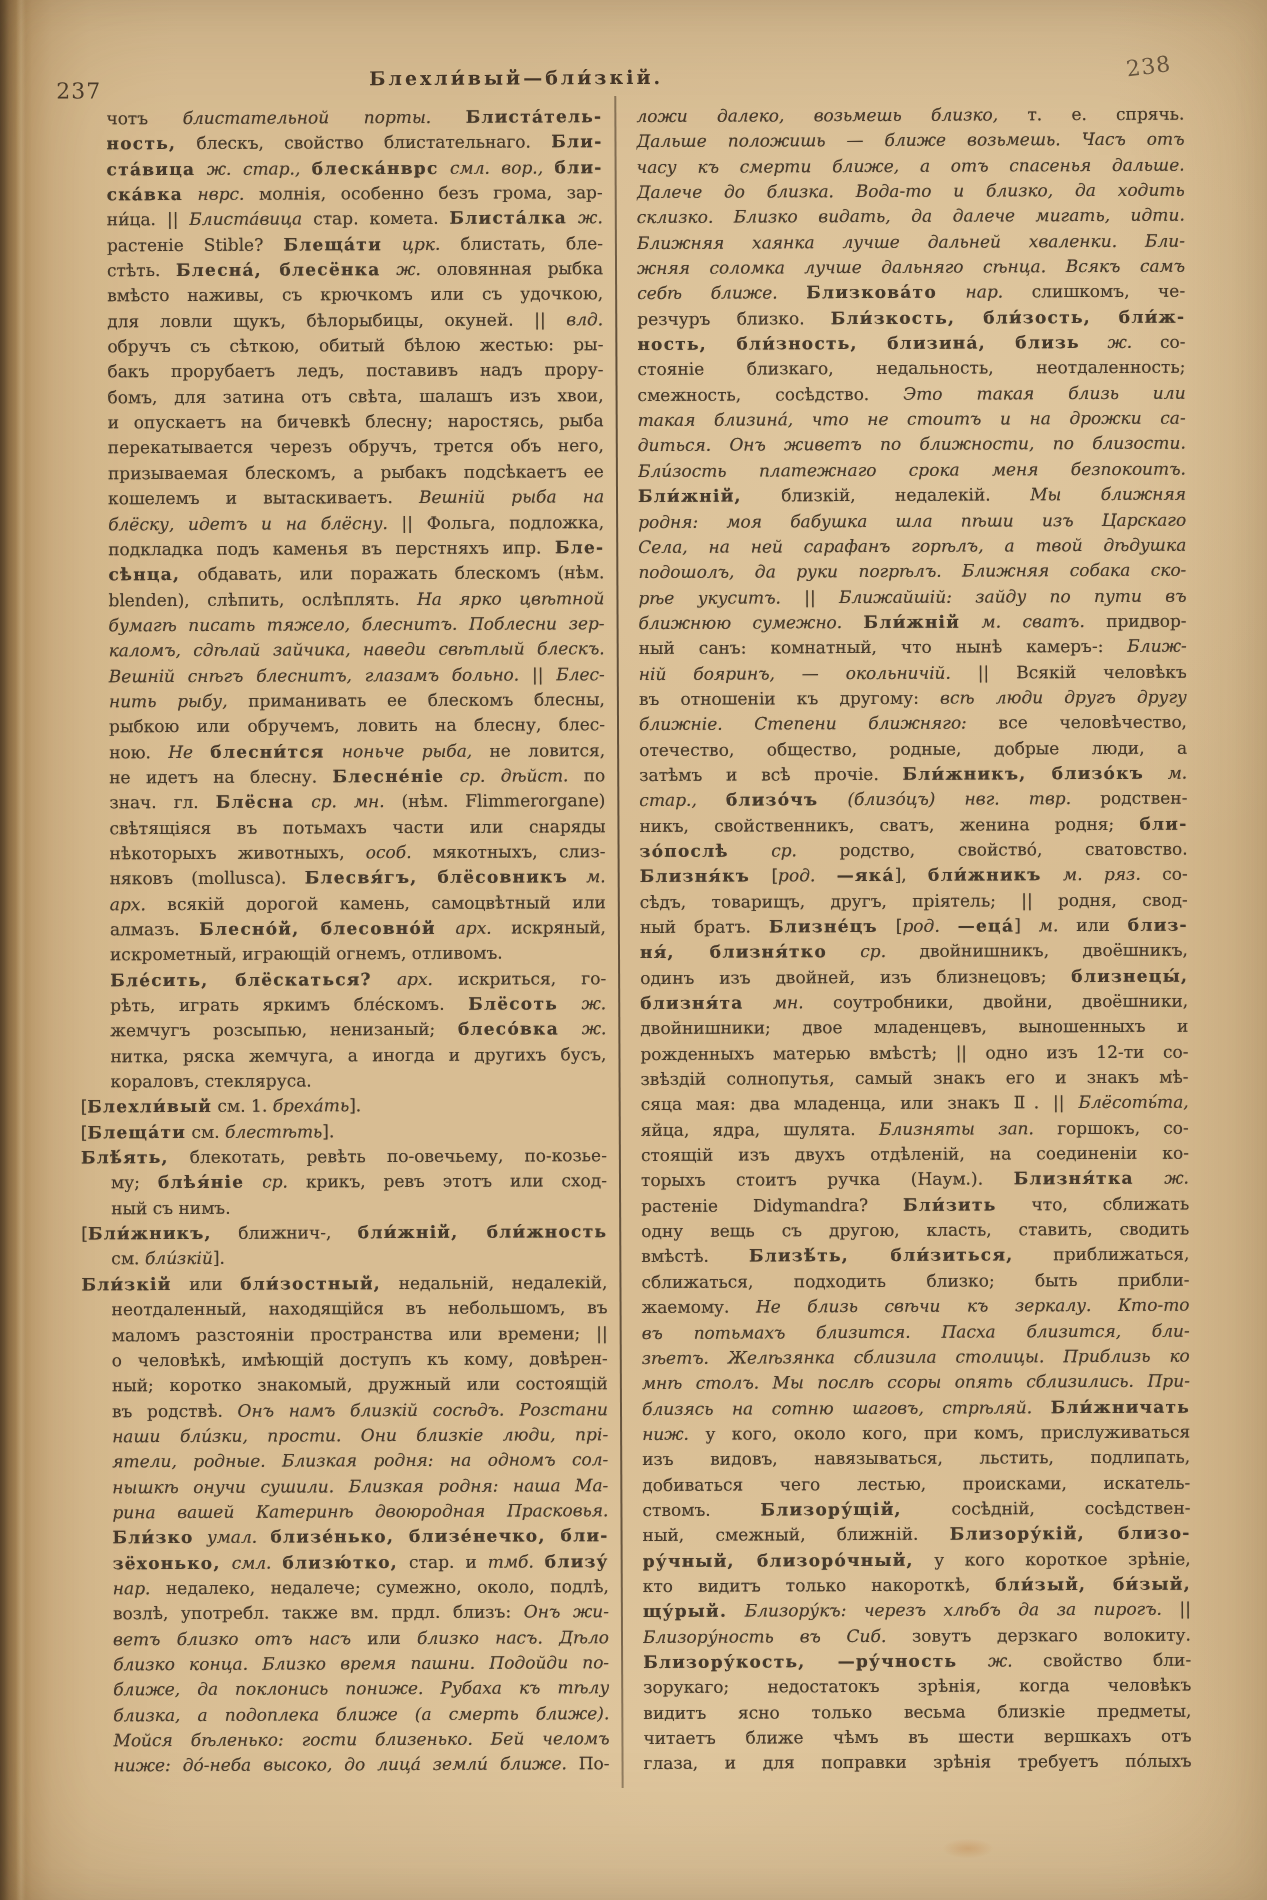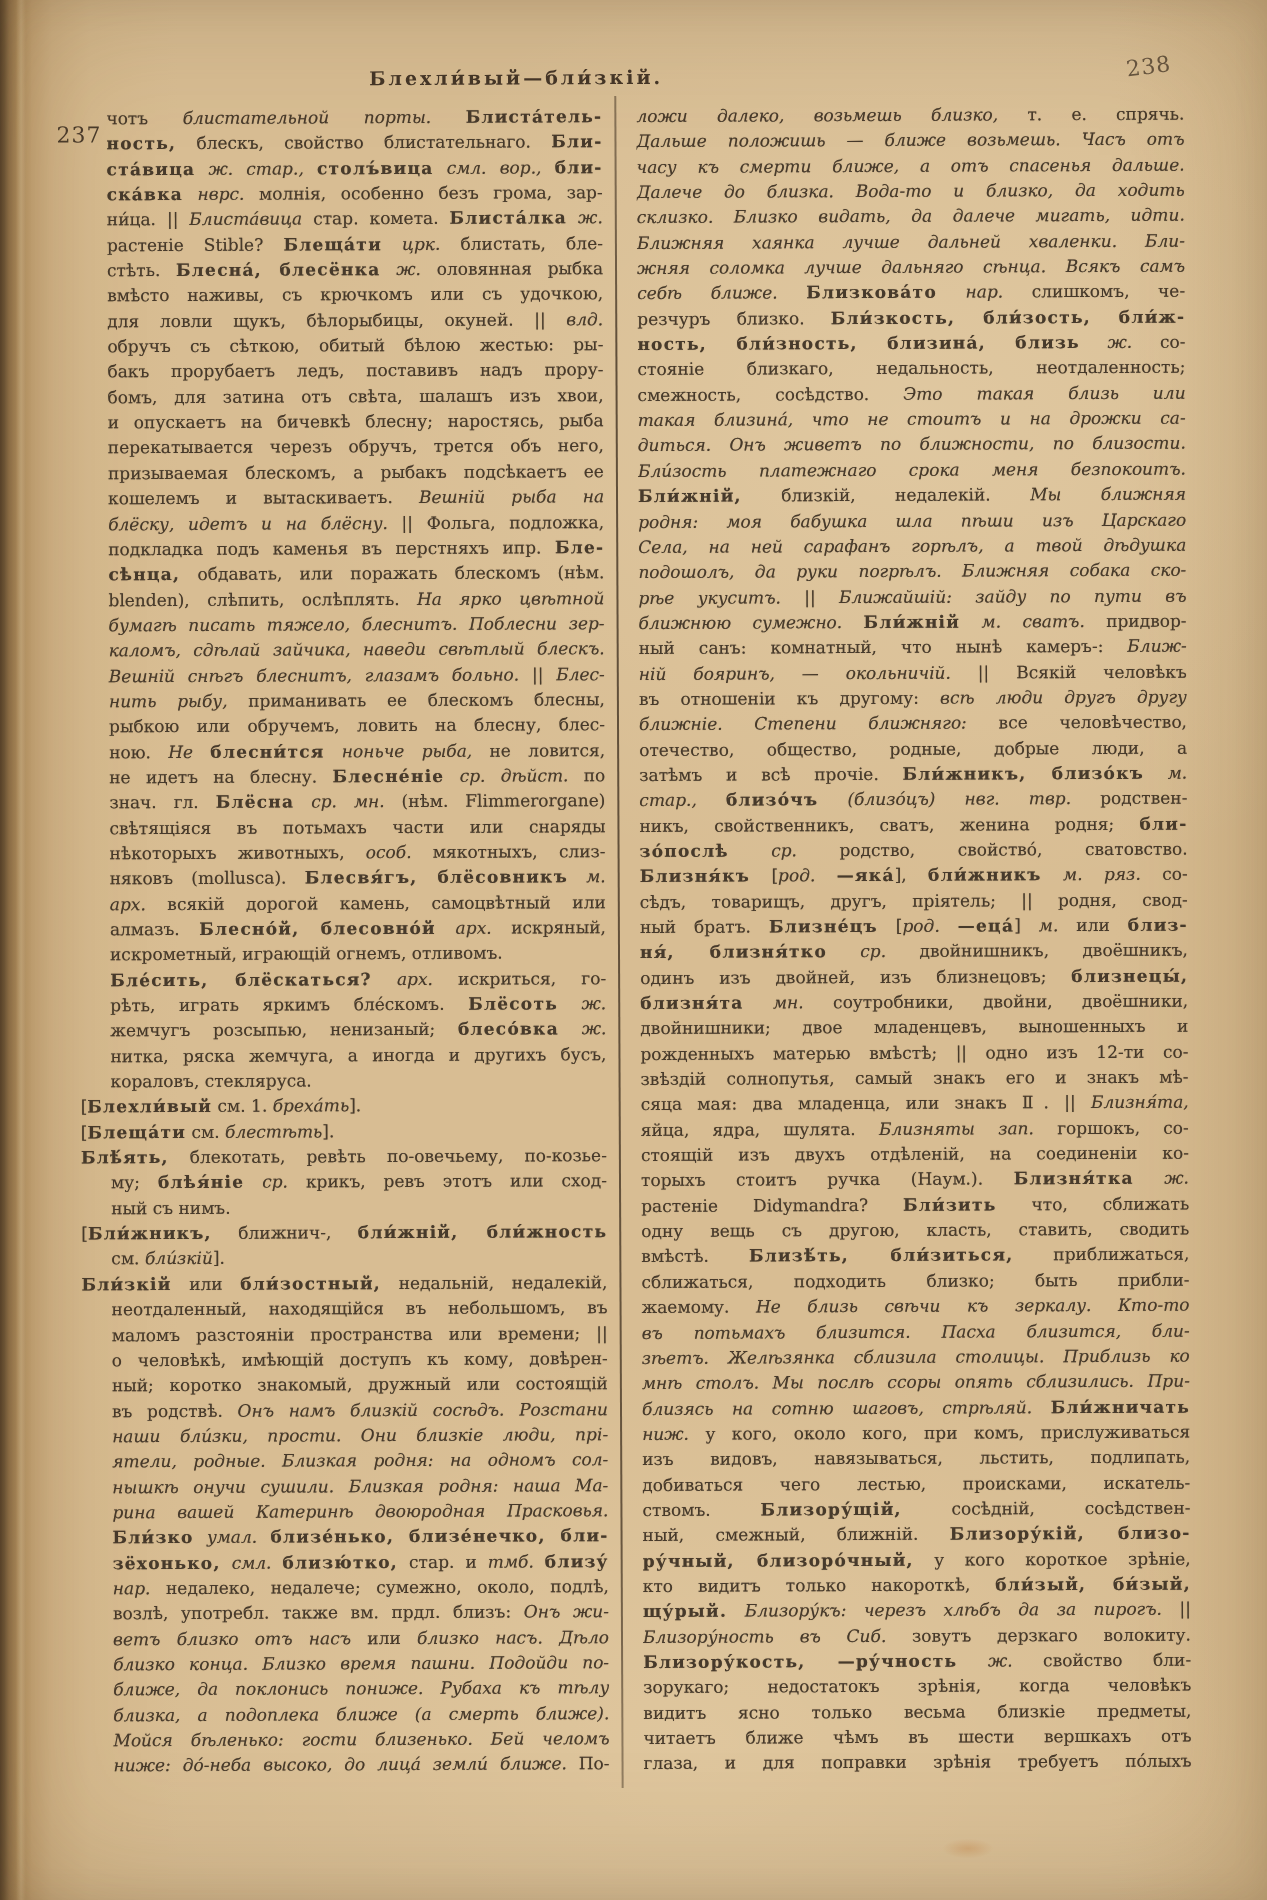--- a/index.html
+++ b/index.html
@@ -8,21 +8,21 @@
     font-family:"DejaVu Serif", serif;
     background:
       radial-gradient(ellipse 900px 700px at 72% 22%, rgba(255,243,214,0.20), rgba(255,243,214,0) 70%),
       radial-gradient(ellipse 800px 600px at 55% 92%, rgba(255,240,205,0.18), rgba(255,240,205,0) 70%),
       linear-gradient(90deg,#55412a 0px,#6d5536 4px,#93744c 9px,#b3915f 18px,#c6a576 32px,#d0b285 52px,#d6ba8e 90px,#d8bd93 180px,#d8bd93 88%,#d4b78a 100%);
   }
   #vignette{position:absolute;inset:0;pointer-events:none;
     box-shadow:inset 0 0 140px rgba(97,72,40,0.28), inset 0 0 34px rgba(97,72,40,0.14);}
   #sheet{position:absolute;inset:0;transform:rotate(-0.25deg);color:#453729;}
   .pgnum{position:absolute;font-size:22px;letter-spacing:1px;color:#4a3b2b;}
-  #pn-left{left:60px;top:76px;margin-top:44px;}
+  #pn-left{left:60px;top:76px;}
   #pn-right{left:1130px;top:56px;transform:rotate(-7deg);opacity:.8;}
   #hdr{position:absolute;top:66px;left:0;width:1040px;text-align:center;
     font-size:19px;font-weight:bold;letter-spacing:3px;color:#443527;}
   #divider{position:absolute;left:618px;top:96px;width:2px;height:1692px;
     background:linear-gradient(180deg,rgba(74,58,40,.55),rgba(74,58,40,.85) 15%,rgba(74,58,40,.8) 85%,rgba(74,58,40,.5));}
   .col{position:absolute;top:104px;font-size:17px;}
   #col-left{left:80px;width:526px;}
   #col-right{left:640px;width:548px;}
   .line{height:25.35px;line-height:25.35px;text-align:justify;text-align-last:justify;
     overflow:hidden;white-space:normal;color:#473a2b;
@@ -41,21 +41,21 @@
 
 <div id="gutter-hl"></div>
 <div id="sheet">
   <div id="pn-left" class="pgnum">237</div>
   <div id="pn-right" class="pgnum">238</div>
   <div id="hdr">Блехли́вый—бли́зкій.</div>
   <div id="divider"></div>
   <div id="col-left" class="col">
       <div class="line i">чотъ <span class="it">блистательной порты.</span> <span class="hw">Блиста́тель-</span></div>
       <div class="line i"><span class="hw">ность,</span> блескъ, свойство блистательнаго. <span class="hw">Бли-</span></div>
-      <div class="line i"><span class="hw">ста́вица</span> <span class="it">ж. стар.,</span> <span class="hw">столъ́вица</span> <span class="it">смл. вор.,</span> <span class="hw">бли-</span></div>
+      <div class="line i"><span class="hw">ста́вица</span> <span class="it">ж. стар.,</span> <span class="hw">блеска́нврс</span> <span class="it">смл. вор.,</span> <span class="hw">бли-</span></div>
       <div class="line i"><span class="hw">ска́вка</span> <span class="it">нврс.</span> молнія, особенно безъ грома, зар-</div>
       <div class="line i">ни́ца. || <span class="it">Блиста́вица</span> стар. комета. <span class="hw">Блиста́лка</span> <span class="it">ж.</span></div>
       <div class="line i">растеніе Stible? <span class="hw">Блеща́ти</span> <span class="it">црк.</span> блистать, бле-</div>
       <div class="line i">стѣть. <span class="hw">Блесна́, блесёнка</span> <span class="it">ж.</span> оловянная рыбка</div>
       <div class="line i">вмѣсто наживы, съ крючкомъ или съ удочкою,</div>
       <div class="line i">для ловли щукъ, бѣлорыбицы, окуней. || <span class="it">влд.</span></div>
       <div class="line i">обручъ съ сѣткою, обитый бѣлою жестью: ры-</div>
       <div class="line i">бакъ прорубаетъ ледъ, поставивъ надъ прору-</div>
       <div class="line i">бомъ, для затина отъ свѣта, шалашъ изъ хвои,</div>
       <div class="line i">и опускаетъ на бичевкѣ блесну; наростясь, рыба</div>
@@ -146,21 +146,21 @@
       <div class="line"><span class="hw">зо́послѣ</span> <span class="it">ср.</span> родство, свойство́, сватовство.</div>
       <div class="line"><span class="hw">Близня́къ</span> [<span class="it">род.</span> <span class="hw">—яка́</span>], <span class="hw">бли́жникъ</span> <span class="it">м. ряз.</span> со-</div>
       <div class="line">сѣдъ, товарищъ, другъ, пріятель; || родня, свод-</div>
       <div class="line">ный братъ. <span class="hw">Близне́цъ</span> [<span class="it">род.</span> <span class="hw">—еца́</span>] <span class="it">м.</span> или <span class="hw">близ-</span></div>
       <div class="line"><span class="hw">ня́, близня́тко</span> <span class="it">ср.</span> двойнишникъ, двоёшникъ,</div>
       <div class="line">одинъ изъ двойней, изъ близнецовъ; <span class="hw">близнецы́,</span></div>
       <div class="line"><span class="hw">близня́та</span> <span class="it">мн.</span> соутробники, двойни, двоёшники,</div>
       <div class="line">двойнишники; двое младенцевъ, выношенныхъ и</div>
       <div class="line">рожденныхъ матерью вмѣстѣ; || одно изъ 12-ти со-</div>
       <div class="line">звѣздій солнопутья, самый знакъ его и знакъ мѣ-</div>
-      <div class="line">сяца мая: два младенца, или знакъ Ⅱ. || <span class="it">Близня́та,</span></div>
+      <div class="line">сяца мая: два младенца, или знакъ Ⅱ. || <span class="it">Блёсоть́та,</span></div>
       <div class="line">яйца, ядра, шулята. <span class="it">Близняты</span> <span class="it">зап.</span> горшокъ, со-</div>
       <div class="line">стоящій изъ двухъ отдѣленій, на соединеніи ко-</div>
       <div class="line">торыхъ стоитъ ручка (Наум.). <span class="hw">Близня́тка</span> <span class="it">ж.</span></div>
       <div class="line">растеніе Didymandra? <span class="hw">Бли́зить</span> что, сближать</div>
       <div class="line">одну вещь съ другою, класть, ставить, сводить</div>
       <div class="line">вмѣстѣ. <span class="hw">Близѣ́ть, бли́зиться,</span> приближаться,</div>
       <div class="line">сближаться, подходить близко; быть прибли-</div>
       <div class="line">жаемому. <span class="it">Не близь свѣчи къ зеркалу. Кто-то</span></div>
       <div class="line"><span class="it">въ потьмахъ близится. Пасха близится, бли-</span></div>
       <div class="line"><span class="it">зѣетъ. Желѣзянка сблизила столицы. Приблизь ко</span></div>

